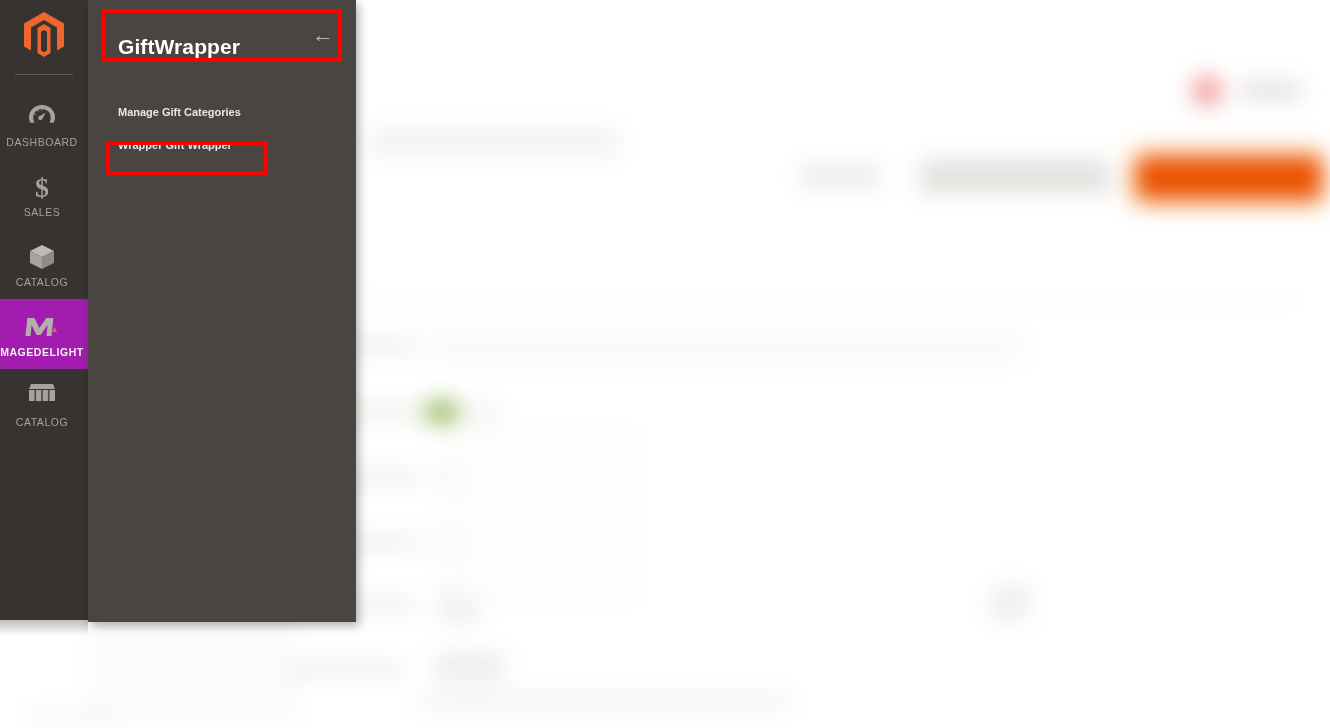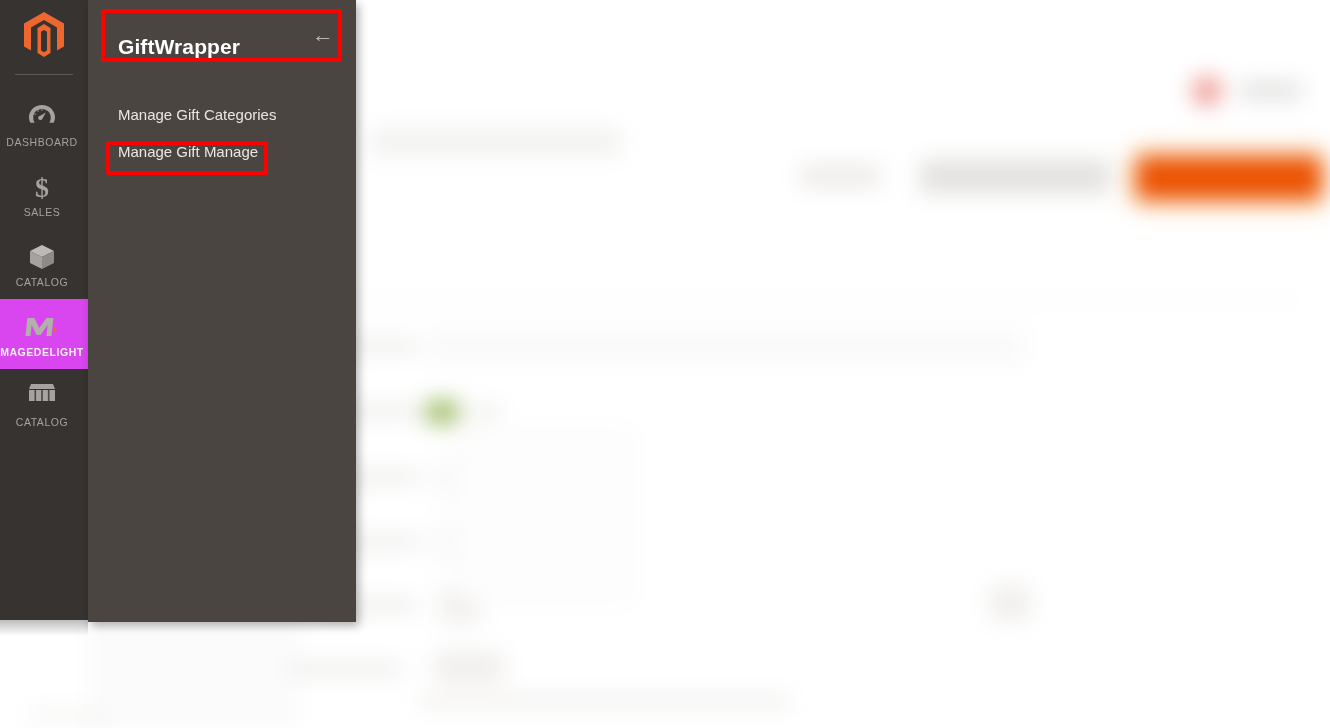--- a/index.html
+++ b/index.html
@@ -167,21 +167,21 @@
     margin: 0 auto 14px auto;
   }
   .rail-item {
     display: block;
     text-align: center;
     padding: 13px 4px 11px 0;
     text-decoration: none;
     position: relative;
   }
   .rail-item.active {
-    background: #d946ef;
+    background: #a21caf;
   }
   .rail-ico {
     display: block;
     height: 30px;
     margin-bottom: 4px;
     position: relative;
   }
   .rail-ico svg { display: inline-block; vertical-align: top; }
   .rail-label {
     display: block;
@@ -228,24 +228,25 @@
   }
   .flyout-list {
     list-style: none;
     margin: 26px 0 0 0;
     padding: 0;
   }
   .flyout-list li { margin: 0; }
   .flyout-link {
     display: block;
     color: #e9e7e4;
-    font-size: 15px;
+    font-size: 11px;
     text-decoration: none;
     padding: 10px 18px 10px 30px;
     line-height: 1.15;
+    font-weight: bold;
   }
 
   
   .annot {
     position: absolute;
     border: 4px solid #fe0000;
     border-radius: 2px;
     z-index: 40;
     pointer-events: none;
   }
@@ -376,19 +377,19 @@
   <div class="flyout-head">
     <span class="flyout-title">GiftWrapper</span>
     <span class="flyout-back">←</span>
   </div>
 
   <ul class="flyout-list">
     <li>
       <a class="flyout-link" href="#">Manage Gift Categories</a>
     </li>
     <li>
-      <a class="flyout-link" href="#">Manage Gift Manage</a>
+      <a class="flyout-link" href="#">Wrapper Gift Wrapper</a>
     </li>
   </ul>
 </aside>
 
 <div class="annot" id="annot-header"></div>
 <div class="annot" id="annot-wrapper"></div>
 
 </body></html>

